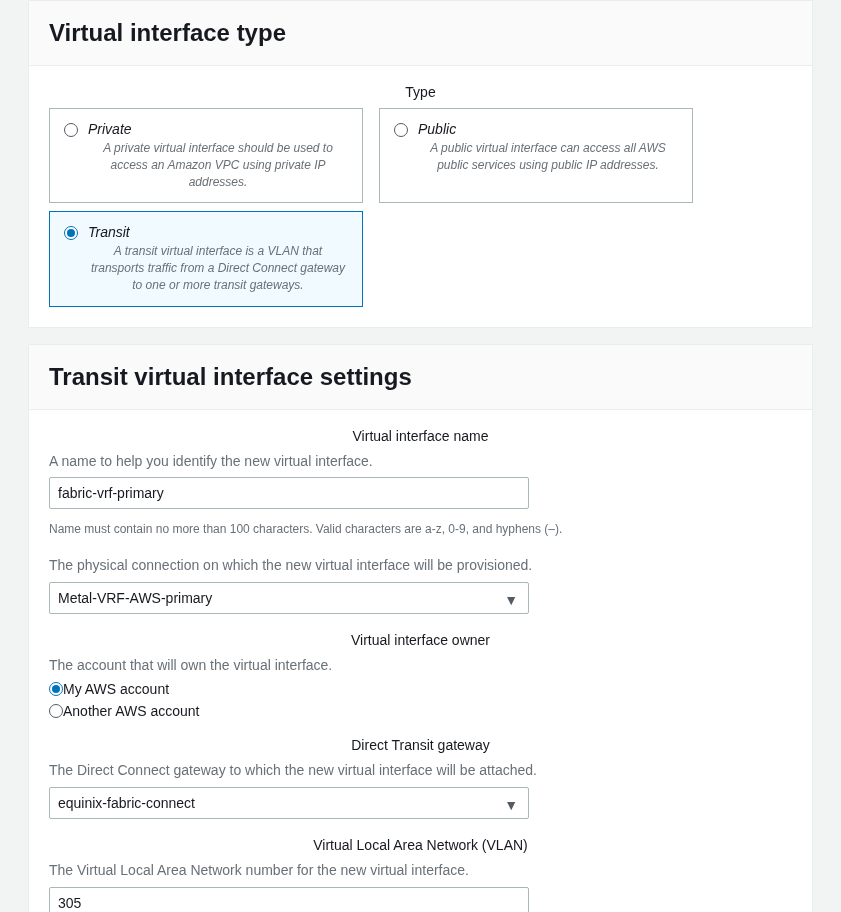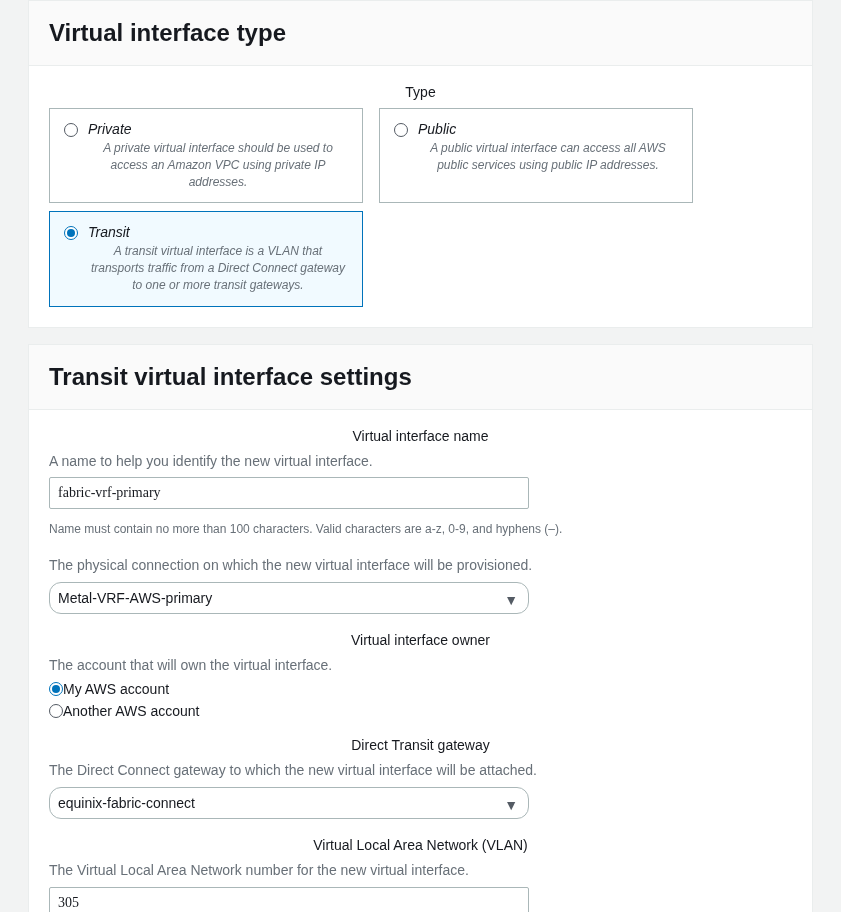--- a/index.html
+++ b/index.html
@@ -114,31 +114,31 @@
     }
     .text-input, .select-input {
       width: 480px;
       height: 32px;
       border: 1px solid #aab7b8;
       border-radius: 2px;
       padding: 4px 8px;
       font-size: 14px;
       color: #16191f;
       background: #fff;
-      font-family: Liberation Serif, serif;
+      font-family: Liberation Sans, sans-serif;
     }
     .select-wrap {
       position: relative;
       width: 480px;
     }
     .select-display {
       width: 480px;
       height: 32px;
       border: 1px solid #aab7b8;
-      border-radius: 12px;
+      border-radius: 2px;
       padding: 4px 8px;
       font-size: 14px;
       color: #16191f;
       background: #fff;
       line-height: 22px;
       cursor: pointer;
       position: relative;
     }
     .select-caret {
       position: absolute;

